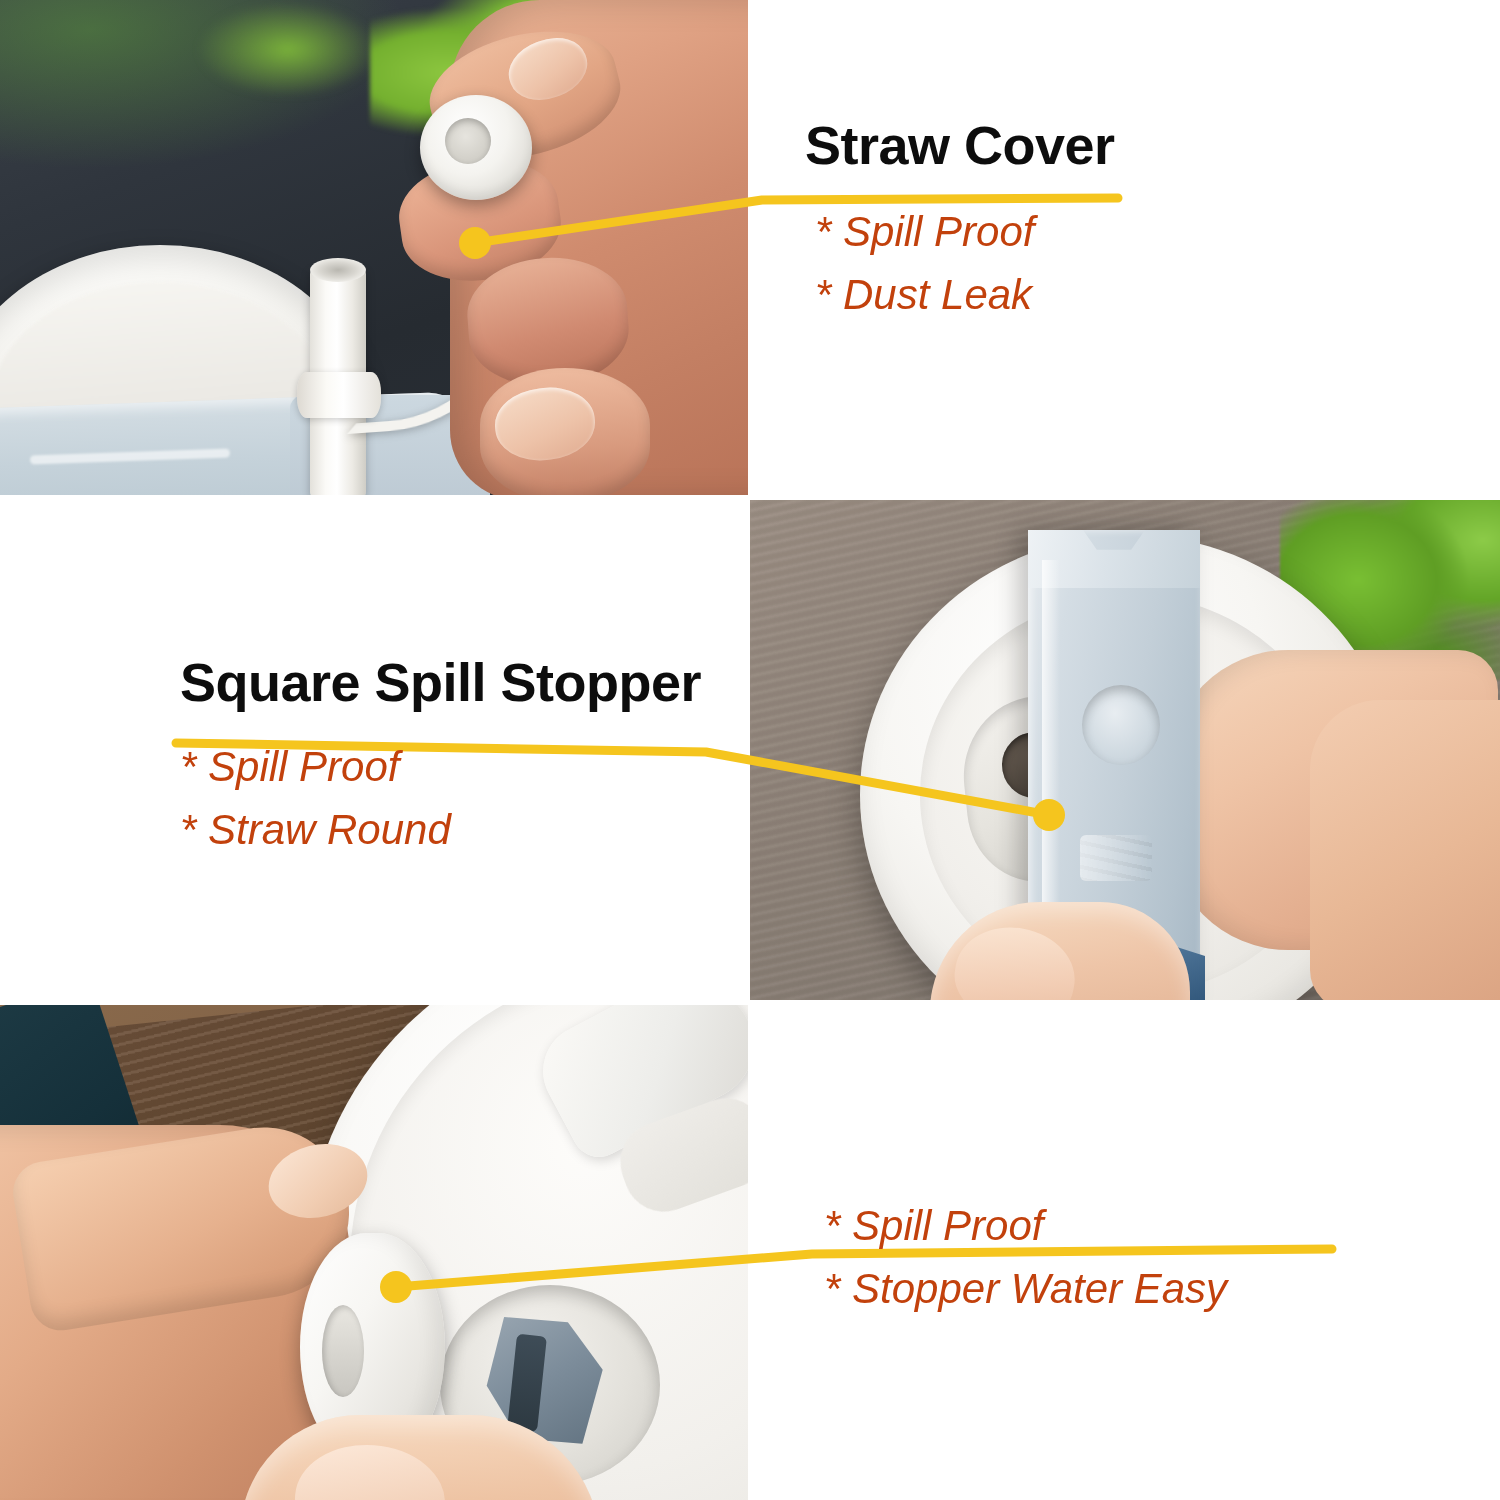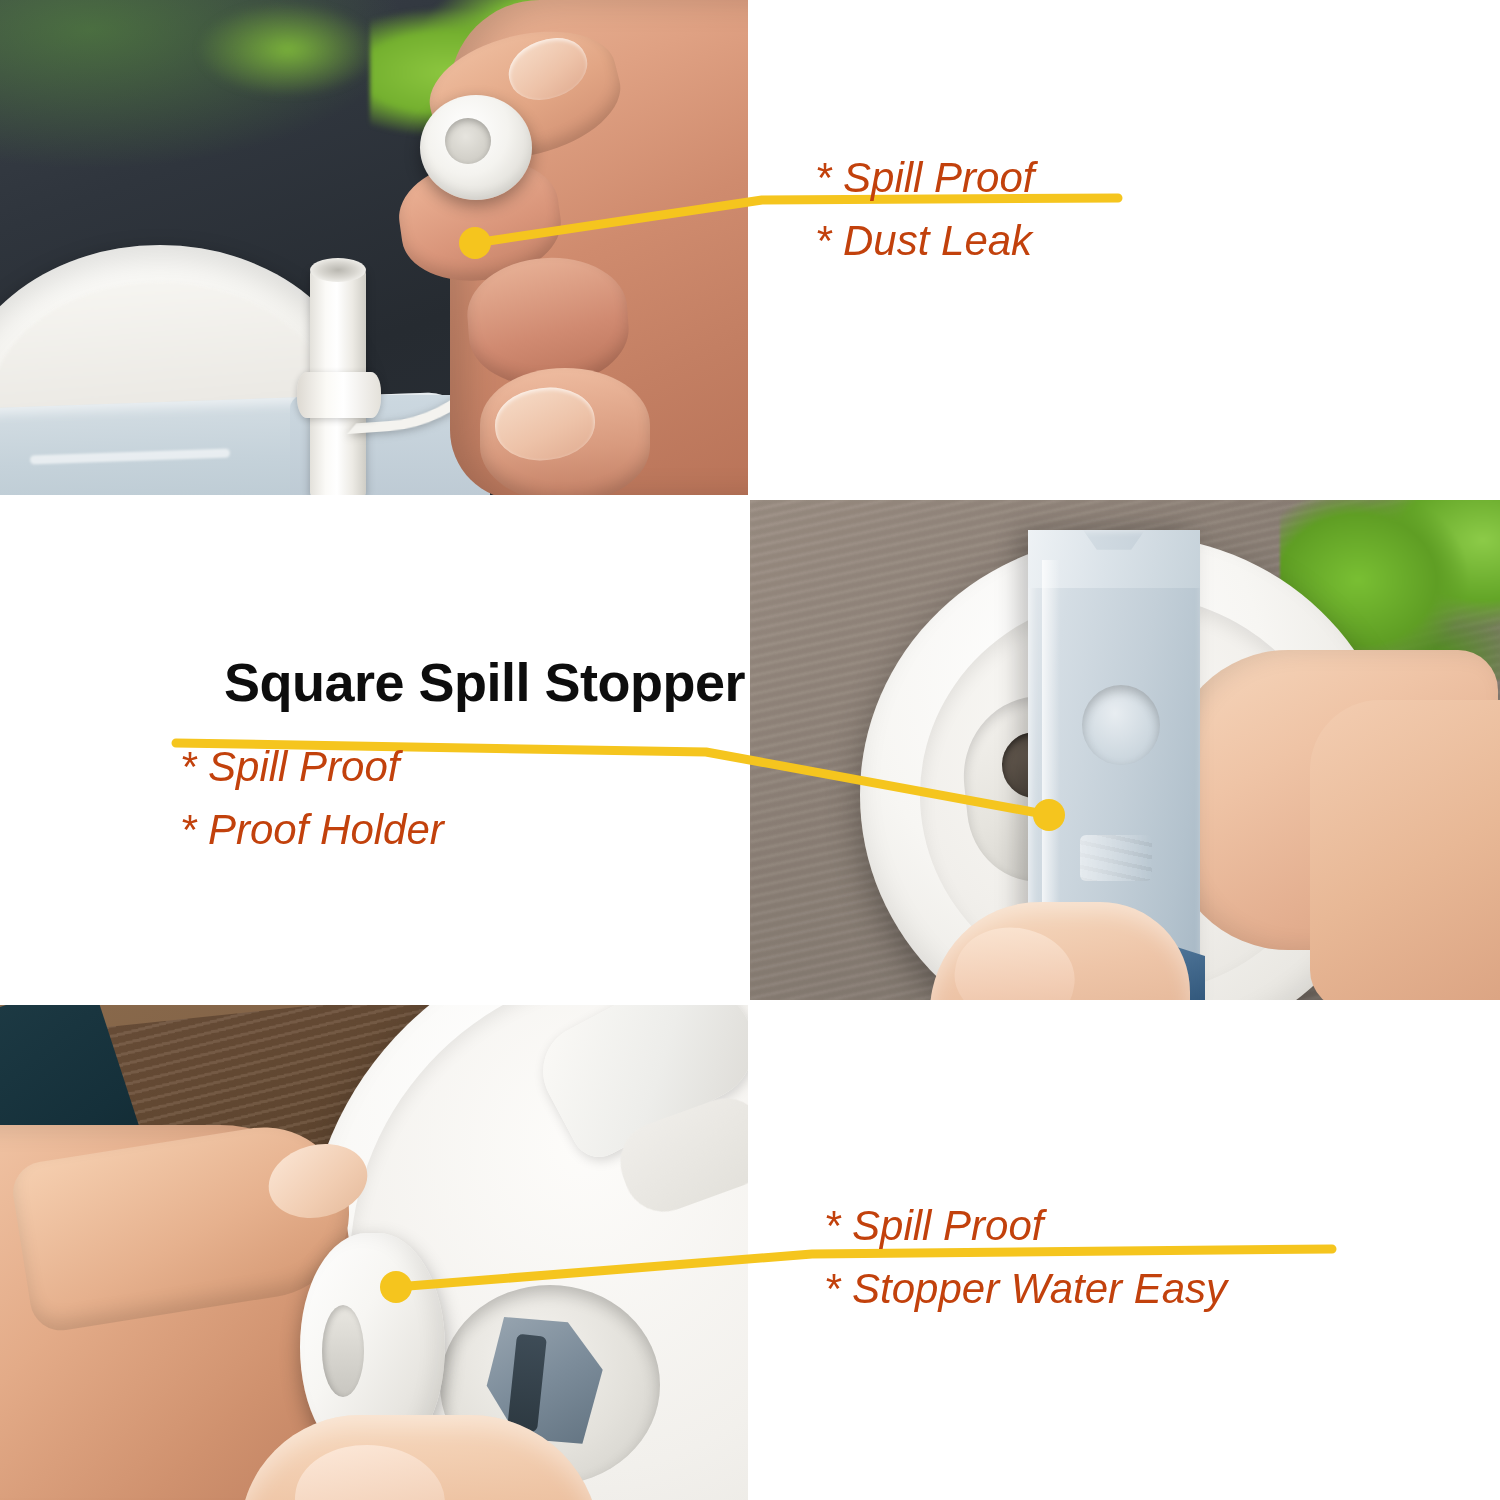--- a/index.html
+++ b/index.html
@@ -382,21 +382,21 @@
     white-space:nowrap;
     line-height:1.12;
   }
 
   #callout1{left:805px;top:118px;}
   #callout1 .title{font-size:54px;}
   #callout1 .bullets{margin-top:36px;margin-left:10px;}
   #callout1 .bullet{font-size:42px;margin-bottom:16px;}
 
   #callout2{left:180px;top:655px;}
-  #callout2 .title{font-size:54px;margin-left:44px;}
+  #callout2 .title{font-size:54px;}
   #callout2 .bullets{margin-top:34px;margin-left:0px;}
   #callout2 .bullet{font-size:42px;margin-bottom:16px;}
 
   #callout3{left:818px;top:1168px;}
   #callout3 .title{font-size:54px;}
   #callout3 .bullets{margin-top:34px;margin-left:6px;}
   #callout3 .bullet{font-size:42px;margin-bottom:16px;}
 
   
   #leaders{position:absolute;left:0;top:0;width:1500px;height:1500px;pointer-events:none;}
@@ -476,31 +476,32 @@
     <circle cx="475" cy="243" r="16" fill="#F5C51E"></circle>
 
     <polyline points="1049,815 706,752 176,743" fill="none" stroke="#F5C51E" stroke-width="9" stroke-linecap="round" stroke-linejoin="round"></polyline>
     <circle cx="1049" cy="815" r="16" fill="#F5C51E"></circle>
 
     <polyline points="396,1287 812,1254 1332,1249" fill="none" stroke="#F5C51E" stroke-width="9" stroke-linecap="round" stroke-linejoin="round"></polyline>
     <circle cx="396" cy="1287" r="16" fill="#F5C51E"></circle>
   </svg>
 
   <div class="callout" id="callout1">
+    <div class="title">Straw Cover</div>
     <div class="bullets">
       <div class="bullet">* Spill Proof</div>
       <div class="bullet">* Dust Leak</div>
     </div>
   </div>
 
   <div class="callout" id="callout2">
     <div class="title">Square Spill Stopper</div>
     <div class="bullets">
       <div class="bullet">* Spill Proof</div>
-      <div class="bullet">* Proof Holder</div>
+      <div class="bullet">* Straw Round</div>
     </div>
   </div>
 
   <div class="callout" id="callout3">
     <div class="bullets">
       <div class="bullet">* Spill Proof</div>
       <div class="bullet">* Stopper Water Easy</div>
     </div>
   </div>
 

